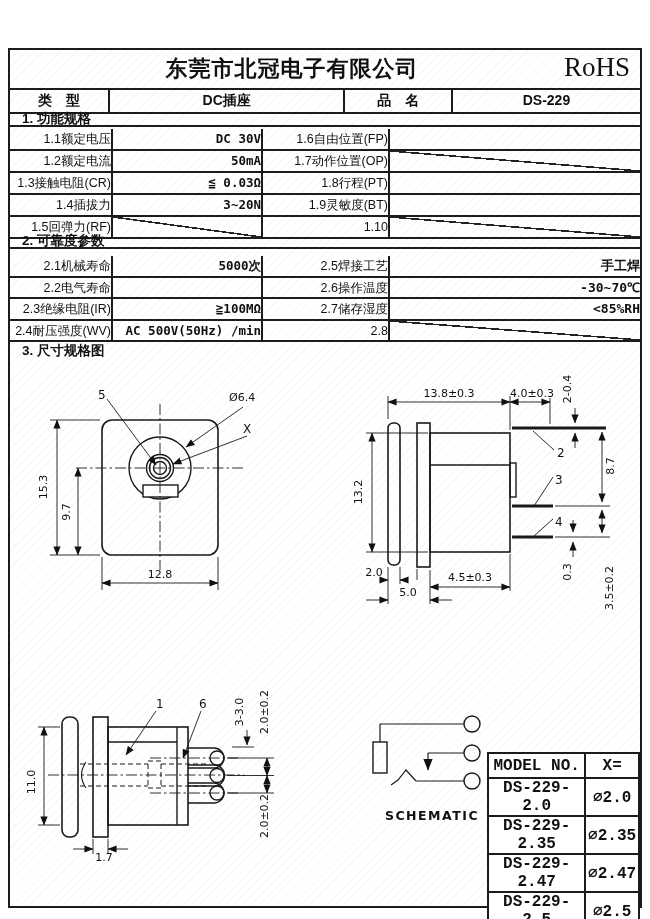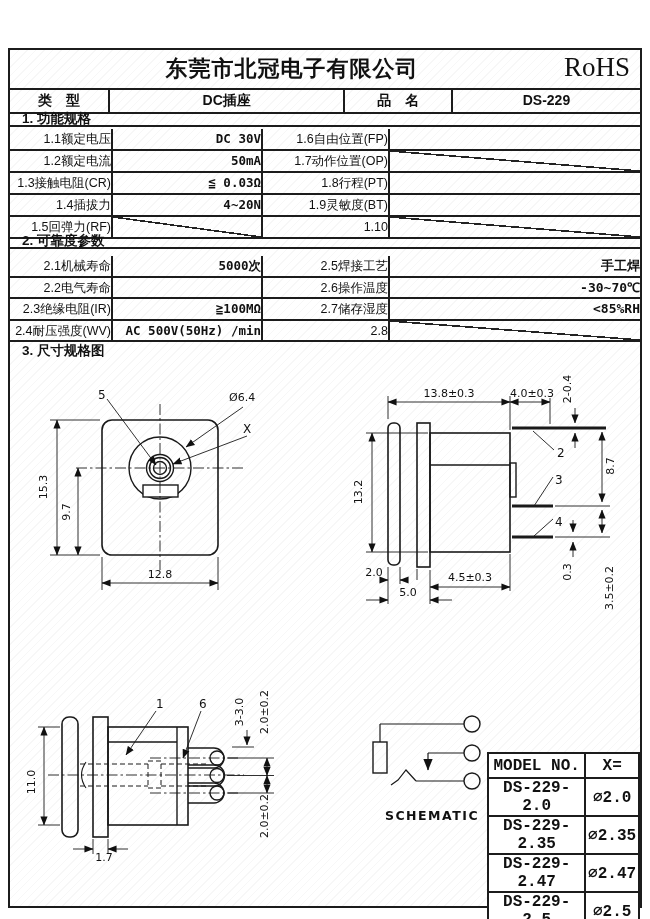--- a/index.html
+++ b/index.html
@@ -79,21 +79,21 @@
         <div class="cell c4 diag"></div>
       </div>
       <div class="srow">
         <div class="cell c1">1.3接触电阻(CR)</div>
         <div class="cell c2">≦ 0.03Ω</div>
         <div class="cell c3">1.8行程(PT)</div>
         <div class="cell c4"></div>
       </div>
       <div class="srow">
         <div class="cell c1">1.4插拔力</div>
-        <div class="cell c2">4~20N</div>
+        <div class="cell c2">3~20N</div>
         <div class="cell c3">1.9灵敏度(BT)</div>
         <div class="cell c4"></div>
       </div>
       <div class="srow">
         <div class="cell c1">1.5回弹力(RF)</div>
         <div class="cell c2 diag"></div>
         <div class="cell c3">1.10</div>
         <div class="cell c4 diag"></div>
       </div>
     </div>

